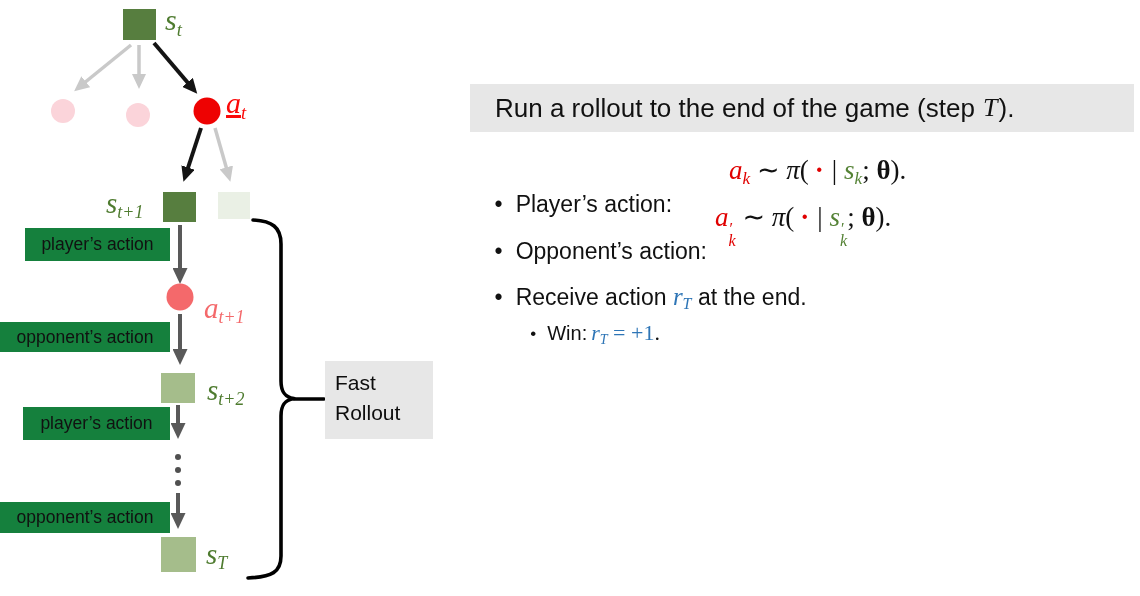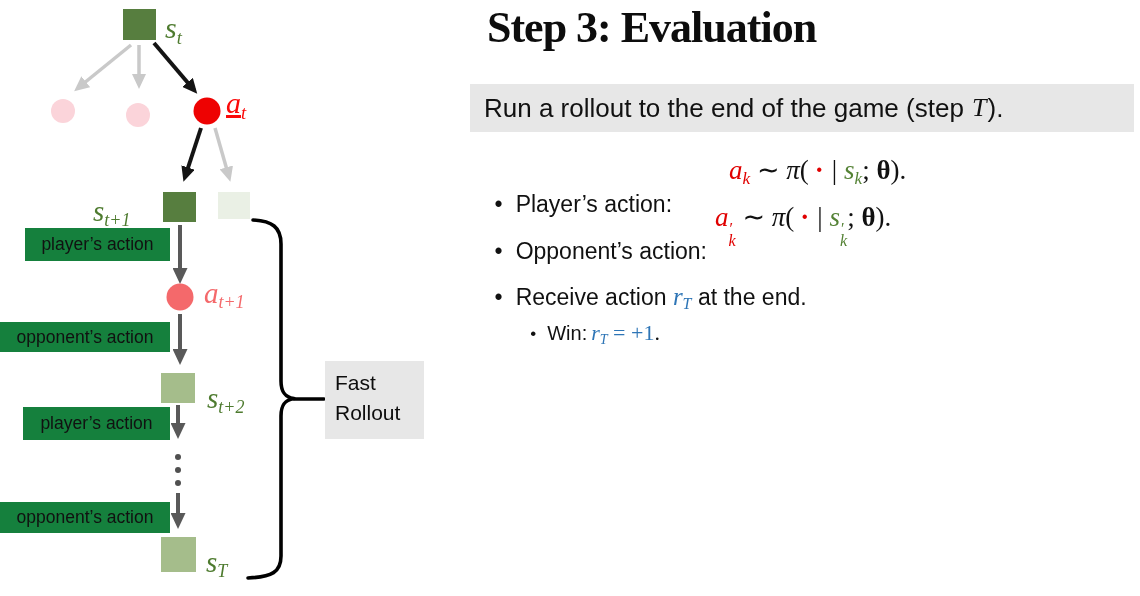--- a/index.html
+++ b/index.html
@@ -4,37 +4,37 @@
 <style>
   html,body{margin:0;padding:0;background:#ffffff;}
   .slide{position:relative;width:1140px;height:596px;background:#ffffff;overflow:hidden;
          font-family:"Liberation Sans",sans-serif;color:#111;}
 
   
   .tree{position:absolute;left:0;top:0;}
   .nlab{position:absolute;font-family:"Liberation Serif",serif;font-style:italic;
         font-size:29px;line-height:1;white-space:nowrap;}
   .nlab sub{font-size:62%;font-style:italic;vertical-align:-0.30em;}
-  .lab-green{color:#4e7b2f;margin-top:8px;}
+  .lab-green{color:#4e7b2f;}
   .lab-red{color:#fb0a0a;text-decoration:underline;}
   .lab-salmon{color:#f4696b;}
 
   .elab{position:absolute;background:#15803d;display:flex;align-items:center;
         justify-content:center;font-size:17.5px;color:#111;white-space:nowrap;}
 
-  .frbox{position:absolute;left:325px;top:361px;width:99px;height:78px;background:#e7e7e7;
+  .frbox{position:absolute;left:325px;top:361px;width:108px;height:78px;background:#e7e7e7;
          font-size:21px;color:#0d0d0d;padding:7px 0 0 10px;box-sizing:border-box;line-height:1.45;}
 
   
   .title{position:absolute;left:487px;top:2px;margin:0;
          font-family:"Liberation Serif",serif;font-weight:700;font-size:44px;
          letter-spacing:-1px;color:#0d0d0d;}
 
   .highlight{position:absolute;left:470px;top:84px;width:664px;height:48px;background:#e7e7e7;
-             font-size:26px;display:flex;align-items:center;padding-left:14px;
+             font-size:26px;display:flex;align-items:center;padding-left:25px;
              box-sizing:border-box;white-space:pre;}
   .hvar{font-family:"Liberation Serif",serif;font-style:italic;margin:0 1px;}
 
   .brow{position:absolute;left:469px;width:665px;height:40px;line-height:36px;
         font-size:23px;white-space:pre;}
   .bmark{margin-right:13px;}
   .srow{position:absolute;left:508px;line-height:30px;font-size:20px;white-space:pre;}
   .smark{margin-right:11px;font-size:17px;vertical-align:1px;}
 
   .formula{position:absolute;top:3px;font-size:27px;line-height:1.3;white-space:pre;
@@ -107,23 +107,23 @@
 
     <path class="brace" d="M253,220 C272,221 281,227 281,244 L281,381 C281,391 284,397 294,398.5
              C284,400 281,406 281,416 L281,556 C281,572 272,577 248,578"></path>
     <line class="brace" x1="294" y1="399" x2="324" y2="399"></line>
   </svg>
 
   <span class="nlab lab-green" style="left:165px;top:5px;font-size:30px"><span class="m-it">s</span><sub>t</sub></span>
 
   <span class="nlab lab-red" style="left:226px;top:88px;font-size:30px"><span class="m-it">a</span><sub>t</sub></span>
 
-  <span class="nlab lab-green" style="left:93px;top:189px"><span class="m-it">s</span><sub>t+1</sub></span>
+  <span class="nlab lab-green" style="left:106px;top:189px"><span class="m-it">s</span><sub>t+1</sub></span>
 
-  <span class="nlab lab-salmon" style="left:204px;top:279px"><span class="m-it">a</span><sub>t+1</sub></span>
+  <span class="nlab lab-salmon" style="left:204px;top:294px"><span class="m-it">a</span><sub>t+1</sub></span>
 
   <span class="nlab lab-green" style="left:207px;top:376px"><span class="m-it">s</span><sub>t+2</sub></span>
 
   <span class="nlab lab-green" style="left:206px;top:540px"><span class="m-it">s</span><sub>T</sub></span>
 
   <div class="elab" style="left:25px;top:228px;width:145px;height:33px">
       <span>player’s action</span>
     </div>
   <div class="elab" style="left:0px;top:322px;width:170px;height:30px">
       <span>opponent’s action</span>
@@ -133,21 +133,20 @@
     </div>
   <div class="elab" style="left:0px;top:502px;width:170px;height:31px">
       <span>opponent’s action</span>
     </div>
 
   <div class="frbox">
     <div>Fast</div>
     <div>Rollout</div>
   </div>
 
-  <h1 class="title">Step 3: Evaluation</h1>
 
   <div class="highlight"><span>Run a rollout to the end of the game (step </span><span class="hvar">T</span><span>).</span></div>
 
   <div class="brow" style="top:150px">
     <span class="bmark">•</span><span class="btxt">Player’s action:</span>
     <span class="formula" style="left:260px"><span class="m-it m-red"><span>a</span><sub class="msub">k</sub></span><span class="m-serif"> ∼ </span><span class="m-it">π</span><span class="m-serif">(</span><span class="m-dot m-red">·</span><span class="m-serif">| </span><span class="m-it m-green"><span>s</span><sub class="msub">k</sub></span><span class="m-serif">; </span><span class="m-theta">θ</span><span class="m-serif">).</span></span>
   </div>
 
   <div class="brow" style="top:197px">
     <span class="bmark">•</span><span class="btxt">Opponent’s action:</span>

